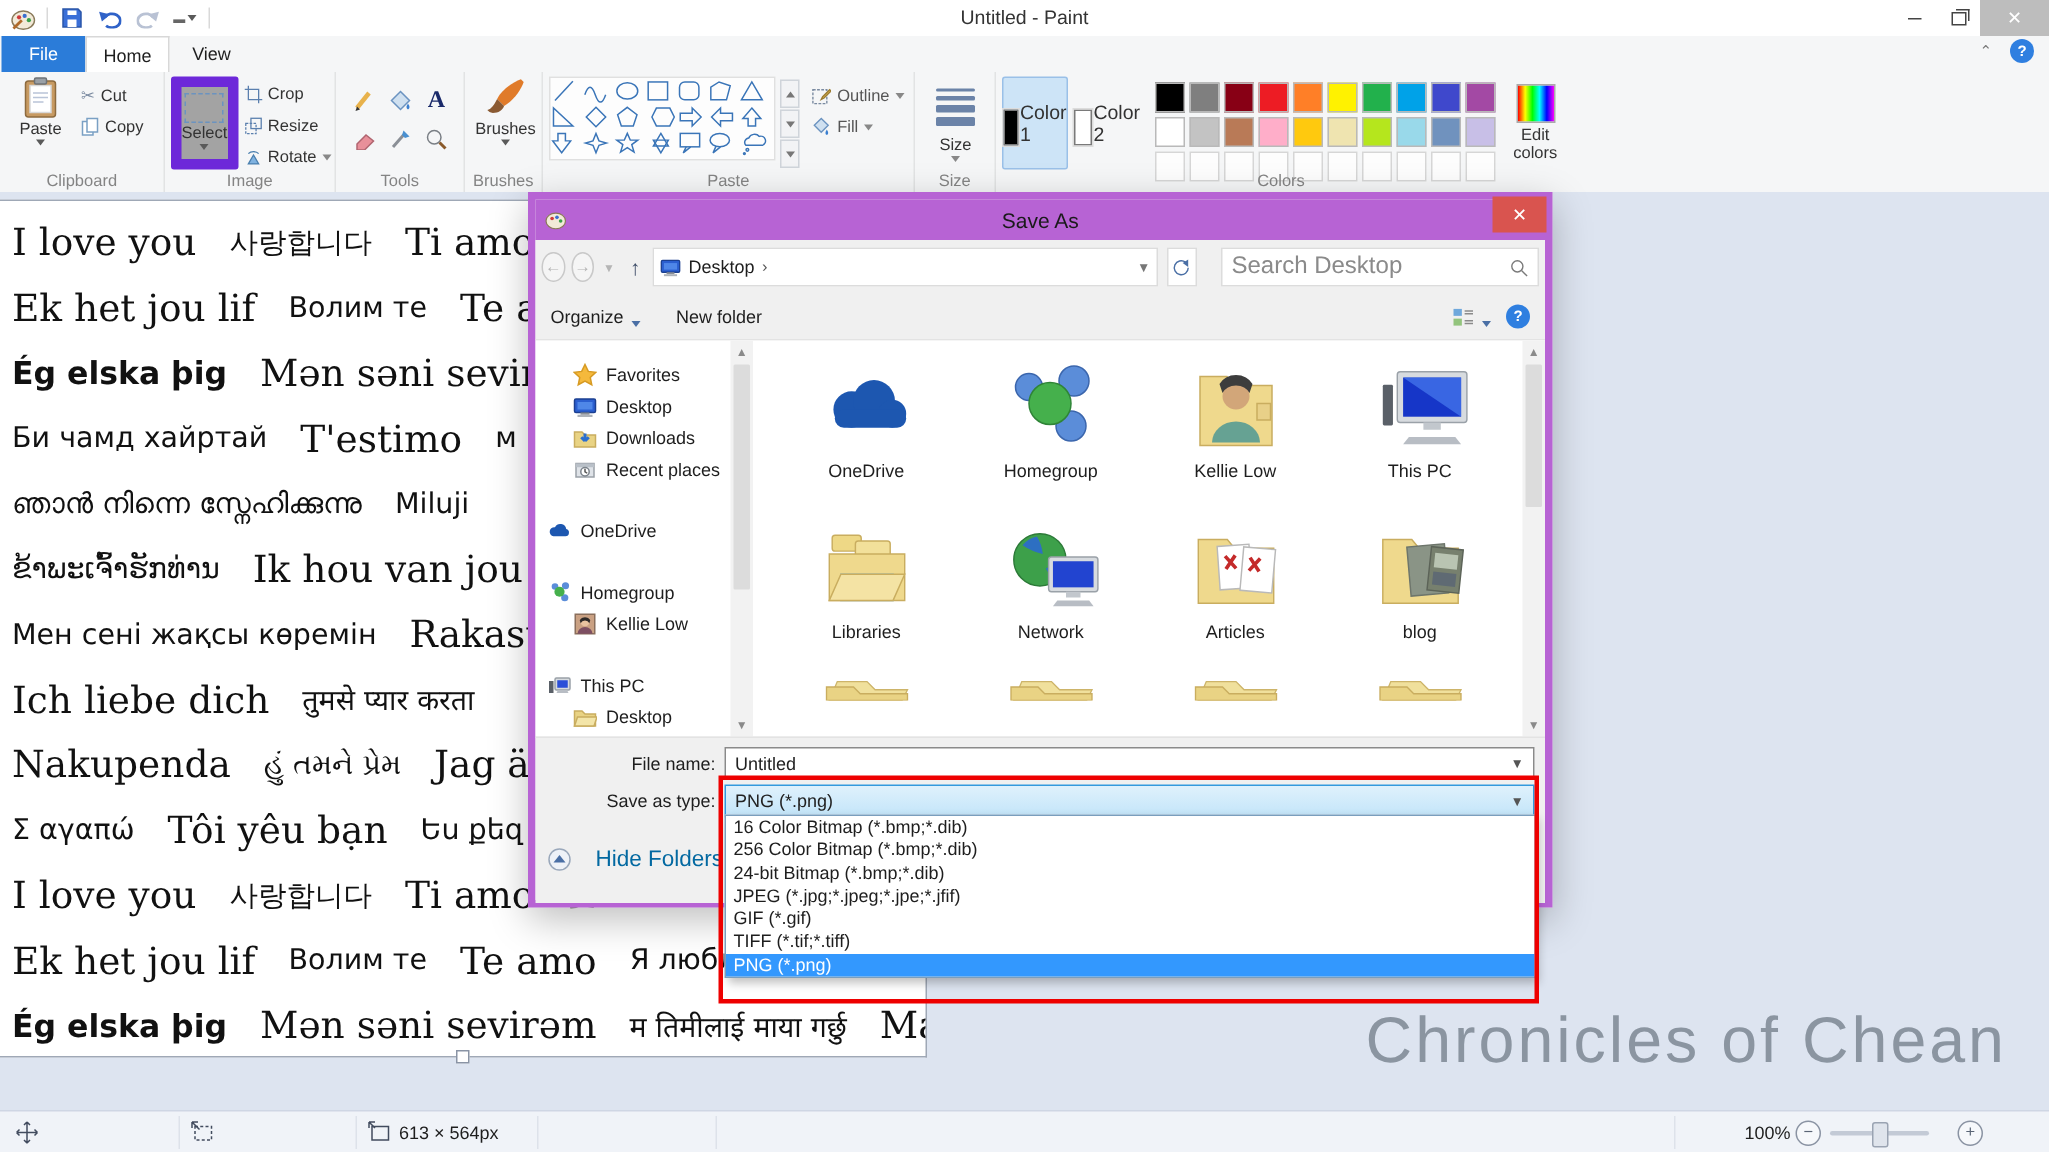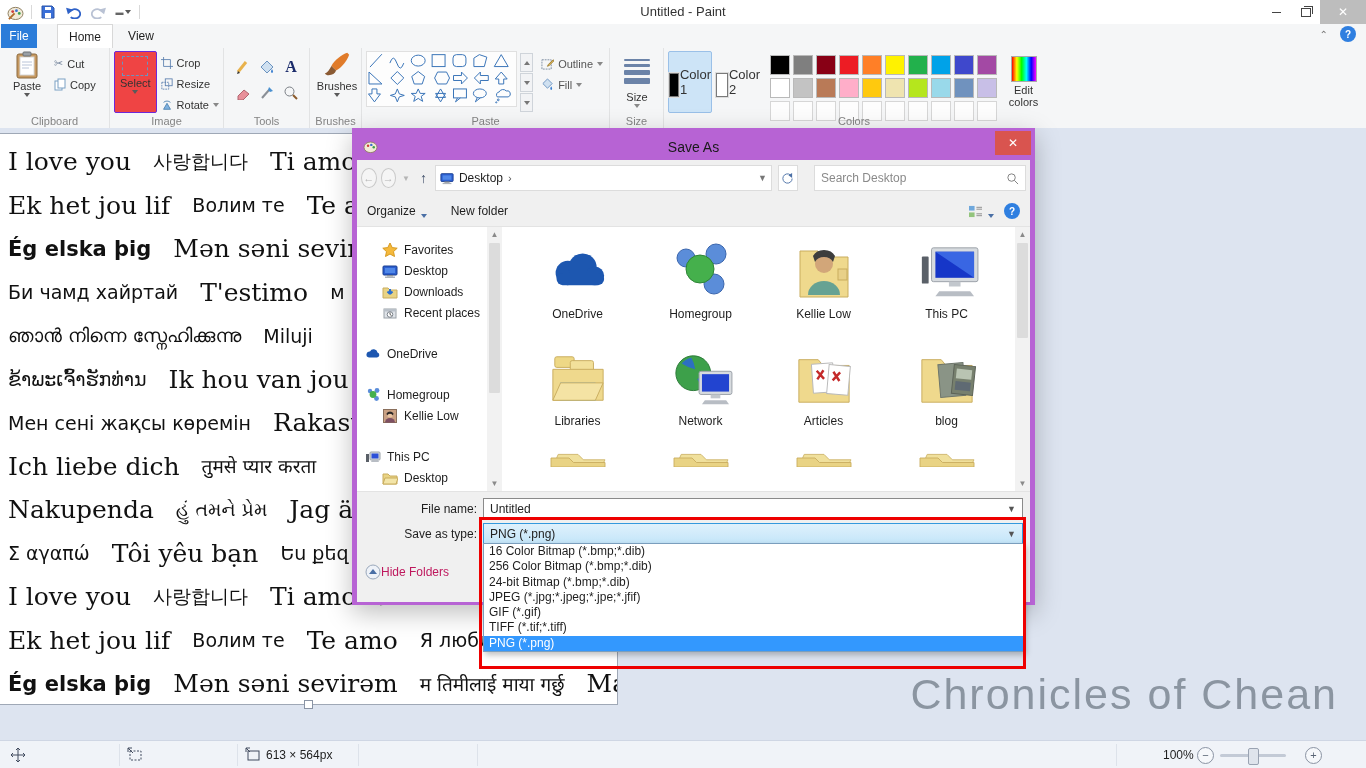--- a/index.html
+++ b/index.html
@@ -14,37 +14,37 @@
   .win-title{position:absolute;left:0;right:0;top:0;height:24px;line-height:24px;text-align:center;font-size:13px;color:#333}
   .winbtns{position:absolute;right:0;top:0;height:24px;display:flex}
   .wbtn{width:29px;height:24px;display:flex;align-items:center;justify-content:center;color:#444}
   .wbtn.min i{display:block;width:9px;height:1px;background:#444}
   .wbtn.rest i{display:block;width:8px;height:7px;border:1px solid #444;position:relative;background:#fff}
   .wbtn.rest i:before{content:"";position:absolute;left:2px;top:-3px;width:8px;height:7px;border:1px solid #444;border-bottom:none;border-left:none}
   .wbtn.close{width:46px;background:#bdbdbd;color:#fff;font-size:12px}
   
   .tabrow{position:absolute;left:0;top:24px;width:1366px;height:24px;background:#f5f6f7;border-bottom:1px solid #dfdfdf}
   .tab{position:absolute;top:0;height:24px;line-height:24px;text-align:center;font-size:12px}
-  .tab.file{left:1px;width:36px;background:#2b7cd9;color:#fff}
+  .tab.file{left:1px;width:56px;background:#2b7cd9;color:#fff}
   .tab.home{left:57px;width:56px;background:#fff;border:1px solid #d8d8d8;border-bottom:none;height:24px;box-sizing:border-box;color:#1e1e1e}
   .tab.view{left:113px;width:56px;color:#1e1e1e}
   .ribbon-corner{position:absolute;right:10px;top:2px;display:flex;gap:12px;align-items:center}
   .chev{color:#777;font-size:10px}
   .helpdot{width:16px;height:16px;border-radius:50%;background:#2f7fe0;color:#fff;font-weight:bold;font-size:10px;display:flex;align-items:center;justify-content:center}
   
   .ribbon{position:absolute;left:0;top:48px;width:1366px;height:80px;background:#f5f6f7;border-bottom:1px solid #cbd0d6;display:flex}
   .rgroup{position:relative;height:80px;border-right:1px solid #e2e3e4;box-sizing:border-box;padding:3px 4px 14px 4px}
   .rg-label{position:absolute;bottom:1px;left:0;right:0;text-align:center;font-size:11px;color:#848484}
   .rg-flex{display:flex;gap:4px;height:62px}
   .bigbtn{width:46px;height:62px;display:flex;flex-direction:column;align-items:center;justify-content:flex-start;gap:1px;border-radius:2px}
   .bigbtn .blabel{font-size:11px;color:#333}
   .tri-d{width:0;height:0;border-left:3px solid transparent;border-right:3px solid transparent;border-top:4px solid #5a5a5a}
   .smallcol{display:flex;flex-direction:column;justify-content:flex-start;gap:4px;padding-top:4px}
   .smallbtn{display:flex;align-items:center;gap:4px;font-size:11px;color:#333;height:17px}
-  .sel-bigbtn{background:#ef4444;border:1px solid #6d28d9;box-sizing:border-box}
+  .sel-bigbtn{background:#a3a3a3;border:7px solid #6d28d9;box-sizing:border-box}
   .selicon{width:24px;height:18px;border:1px dashed #6b93c0;margin-top:4px}
   .toolgrid{display:grid;grid-template-columns:repeat(3,22px);grid-auto-rows:24px;gap:2px;padding:4px 4px}
   .toolbtn{display:flex;align-items:center;justify-content:center}
   .shapes-flex{display:flex;gap:3px}
   .shape-scroll{display:flex;flex-direction:column;gap:1px;width:12px;padding-top:2px}
   .ss-btn{width:11px;height:17px;border:1px solid #cfd4da;background:#f2f3f5;display:flex;align-items:center;justify-content:center}
   .tri-u2{width:0;height:0;border-left:3px solid transparent;border-right:3px solid transparent;border-bottom:4px solid #777}
   .of-col{display:flex;flex-direction:column;gap:8px;padding:6px 2px 0 6px}
   .of-item{display:flex;align-items:center;gap:4px;font-size:11px;color:#555}
   .sizebars{display:flex;flex-direction:column;gap:3px;align-items:center;padding-top:8px}
@@ -85,21 +85,21 @@
   .dlg-nav{position:relative;height:36px;background:#f0f0f0;display:flex;align-items:center;padding:0 4px;gap:4px}
   .navcirc{width:18px;height:18px;border-radius:50%;border:1px solid #c9c9c9;background:#f5f5f5;color:#b5b5b5;display:flex;align-items:center;justify-content:center;font-size:11px}
   .navcaret{font-size:8px;color:#b5b5b5;margin:0 2px}
   .uparrow{color:#3c4b66;font-size:14px;margin:0 4px;font-weight:bold}
   .addrbar{height:24px;background:#fff;border:1px solid #dcdcdc;display:flex;align-items:center;flex:0 0 327px;padding:0 4px;gap:5px}
   .addrbar .loc{font-size:12px;color:#1e1e1e}
   .crumb{color:#555;font-size:11px}
   .addr-caret{margin-left:auto;color:#777;font-size:9px}
   .refreshbtn{width:24px;height:24px;display:flex;align-items:center;justify-content:center;border:1px solid #dcdcdc;background:#fff;margin-left:2px}
   .searchbox{height:24px;background:#fff;border:1px solid #dcdcdc;flex:0 0 198px;margin-left:12px;display:flex;align-items:center;padding:0 6px;gap:6px}
-  .searchbox .ph{color:#8a8a8a;font-size:12px;flex:1}
+  .searchbox .ph{color:#8a8a8a;font-size:16px;flex:1}
   .dlg-toolbar{height:30px;display:flex;align-items:center;padding:0 10px;gap:24px;border-bottom:1px solid #e3e3e3;background:#f0f0f0}
   .tb-item{display:flex;align-items:flex-end;gap:5px;font-size:12px;color:#1e1e1e}
   .tb-right{margin-left:auto;display:flex;align-items:center;gap:10px}
   .dlg-body{height:264px;background:#fff;display:flex;overflow:hidden}
   .sidebar{width:130px;padding-top:12px;overflow:hidden}
   .side-item{height:21px;display:flex;align-items:center;gap:6px;font-size:12px;color:#1e1e1e;white-space:nowrap}
   .side-item .ic{width:16px;height:16px;flex:0 0 16px}
   .vscroll{width:15px;background:#f2f2f2;position:relative}
   .vs-arrow{position:absolute;left:0;width:15px;height:15px;display:flex;align-items:center;justify-content:center;color:#8a8a8a;font-size:8px}
   .vs-thumb{position:absolute;left:2px;width:11px;background:#dcdcdc;border-radius:1px}
@@ -110,21 +110,21 @@
   .flabel{font-size:12px;color:#1e1e1e;margin-top:6px}
   .partialrow{display:grid;grid-template-columns:repeat(4,123px);padding-left:14px}
   .pcell{display:flex;justify-content:center}
   .dlg-bottom{height:110px;background:#f0f0f0;position:relative;border-top:1px solid #e3e3e3}
   .fn-row{position:absolute;left:0;display:flex;align-items:center}
   .fn-label{width:120px;text-align:right;padding-right:6px;font-size:12px;color:#1e1e1e}
   .combo{width:540px;height:22px;box-sizing:border-box;border:1px solid #8a8a8a;background:#fff;display:flex;align-items:center;padding:0 6px;font-size:12px;position:relative}
   .combo .cv{flex:1}
   .combo .ccaret{font-size:9px;color:#555}
   .combo.focus{background:linear-gradient(#dff1fc,#c3e5f9);border:1px solid #3399dd}
-  .hidefolders{position:absolute;left:8px;top:72px;display:flex;align-items:center;gap:0;font-size:12px;color:#be185d}
+  .hidefolders{position:absolute;left:8px;top:72px;display:flex;align-items:center;gap:16px;font-size:15px;color:#0369a1}
   
   .format-dd{position:absolute;left:483px;top:543px;width:539px;background:#fff;border:1px solid #7a9ebd;z-index:20;box-shadow:2px 3px 6px rgba(0,0,0,.25)}
   .dd-item{height:15.3px;line-height:15.3px;padding-left:5px;font-size:12px;color:#1e1e1e;white-space:nowrap;overflow:hidden}
   .dd-item.sel{background:#3398fe;color:#fff}
   .redrect{position:absolute;left:479px;top:517px;width:547px;height:152px;border:3px solid #ee0000;box-sizing:border-box;z-index:40;pointer-events:none}
   svg{display:block}
 </style>
 </head>
 <body>
 

